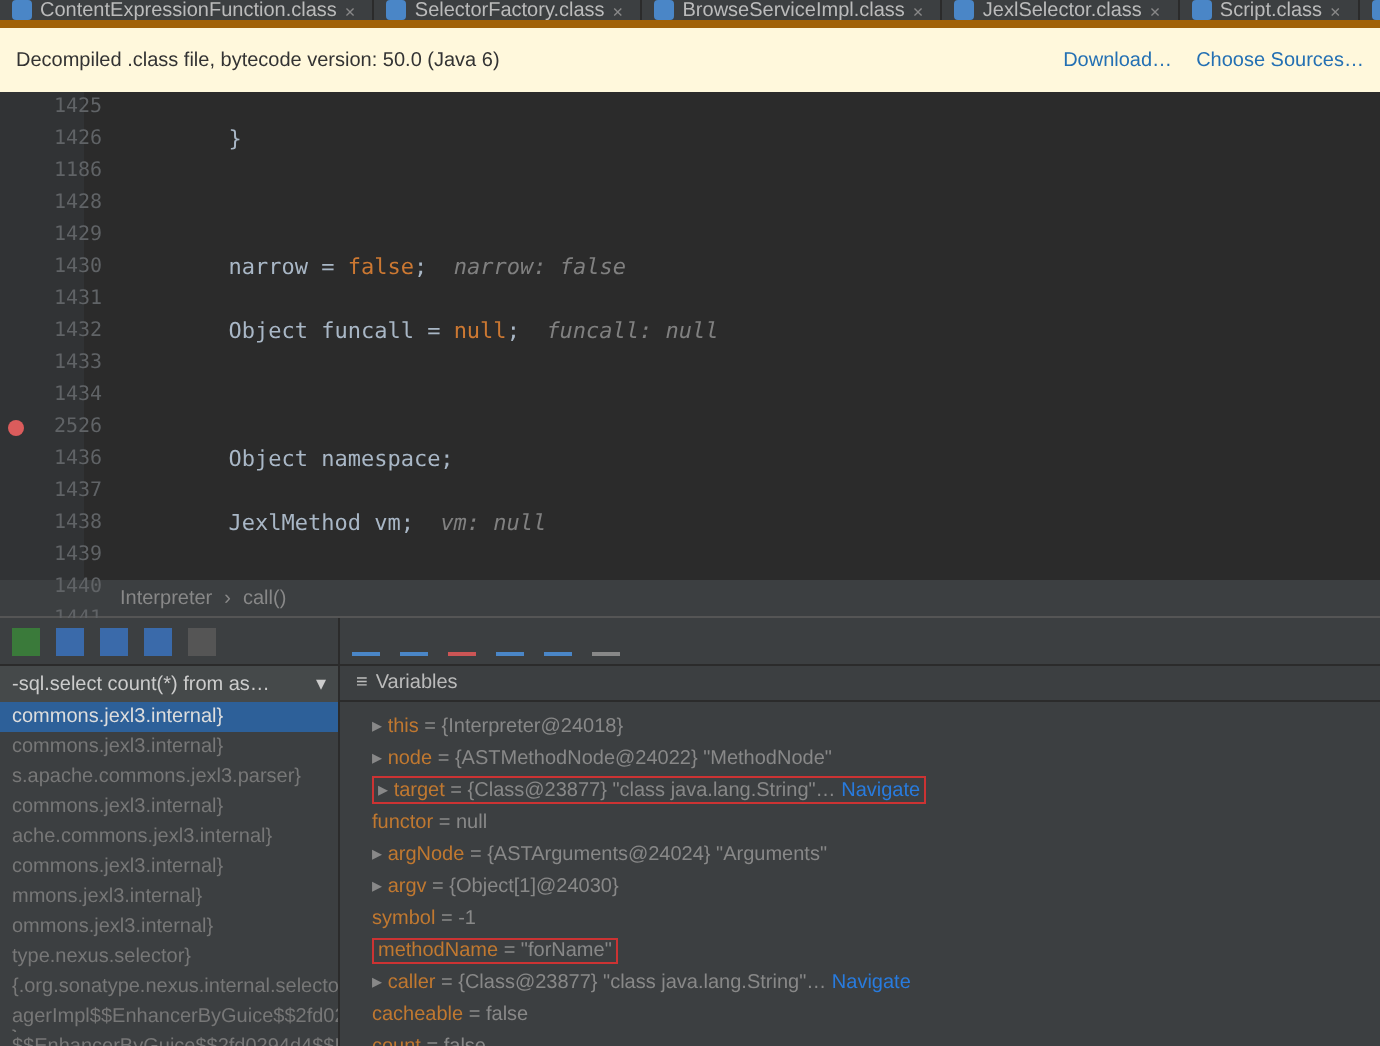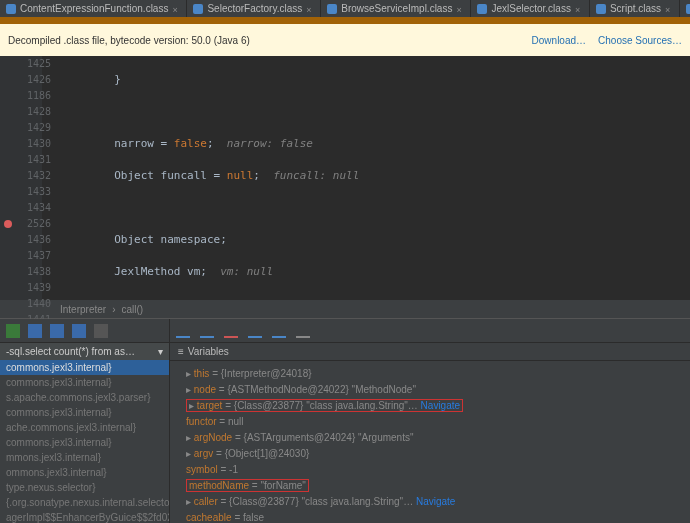--- a/index.html
+++ b/index.html
@@ -1,17 +1,17 @@
 <!DOCTYPE html>
 <html><head>
 <meta charset="utf-8">
 <style>
 * { margin: 0; padding: 0; box-sizing: border-box; }
 body { font-family: "Segoe UI", sans-serif; font-size: 11px; background: #2b2b2b; color: #a9b7c6; width: 690px; height: 523px; overflow: hidden; }
-.tabs { display: flex; background: #3c3f41; height: 24px; border-bottom: 7px solid #a16207; overflow: hidden; }
+.tabs { display: flex; background: #3c3f41; height: 14px; border-bottom: 4px solid #a16207; overflow: hidden; }
 .tab { display: flex; align-items: center; padding: 0 6px; gap: 4px; border-right: 1px solid #2b2b2b; color: #bbb; font-size: 10px; white-space: nowrap; cursor: pointer; }
 .tab-close { width: 8px; height: 8px; color: #888; font-size: 9px; }
 .banner { background: #fff8dc; color: #333; height: 20px; display: flex; align-items: center; padding: 16px 8px; font-size: 10px; justify-content: space-between; }
 .banner-links { display: flex; gap: 12px; }
 .banner-links span { color: #2470b3; cursor: pointer; }
 .editor { display: flex; height: 244px; background: #2b2b2b; }
 .gutter { width: 42px; background: #313335; text-align: right; padding-right: 6px; color: #606366; font-size: 10px; line-height: 16px; font-family: Consolas, monospace; }
 .gutter div { height: 16px; padding-left: 27px; }
 .gutter .bp { position: relative; }
 .gutter .bp::after { content: ""; position: absolute; left: 4px; top: 4px; width: 8px; height: 8px; background: #db5c5c; border-radius: 50%; }

